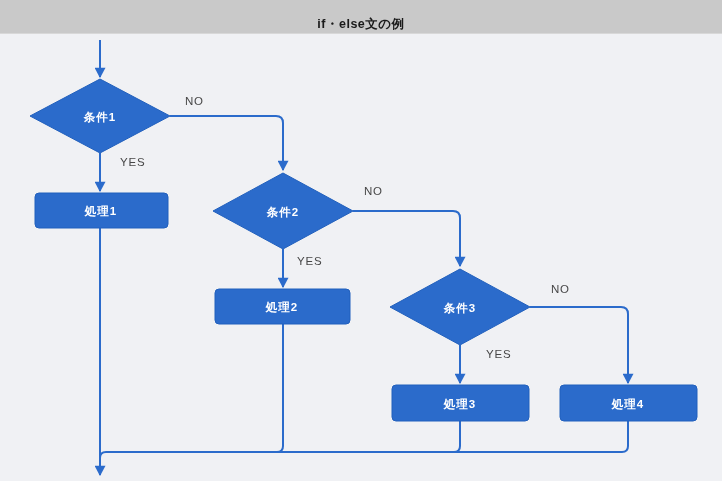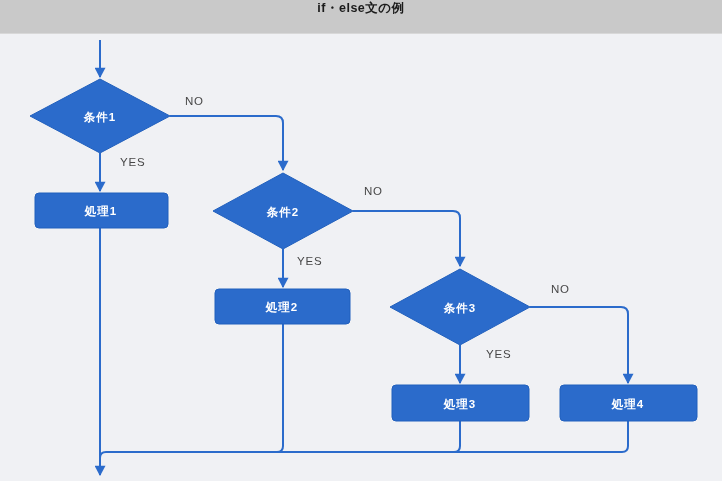--- a/index.html
+++ b/index.html
@@ -8,21 +8,21 @@
     --connector:#2b6bcb; --branch-label-text:#474747;
   }
   html,body{margin:0;padding:0;}
   body{font-family:"Liberation Sans","DejaVu Sans",sans-serif;background:#e8e8e8;}
   .canvas{
     position:relative;width:722px;height:481px;background:var(--canvas-bg);
     overflow:hidden;outline:1px solid #dcdcdc;
   }
   .title-bar{
     position:absolute;top:0;left:0;width:722px;height:34px;
-    background:var(--header-bg);display:flex;align-items:flex-start;justify-content:center;
+    background:var(--header-bg);display:flex;align-items:flex-end;justify-content:center;
     border-bottom:1px solid #d8d8d8;box-sizing:border-box;
   }
   .title-bar span{
     font-size:12.5px;font-weight:bold;color:var(--header-text);letter-spacing:.5px;
   }
   svg.flow{position:absolute;top:0;left:0;}
   .node{fill:var(--node-fill);stroke:var(--node-stroke);stroke-width:1;}
   .node-label{
     fill:var(--node-text);font-size:11.5px;font-weight:bold;letter-spacing:1px;
     text-anchor:middle;font-family:"Liberation Sans","DejaVu Sans",sans-serif;

